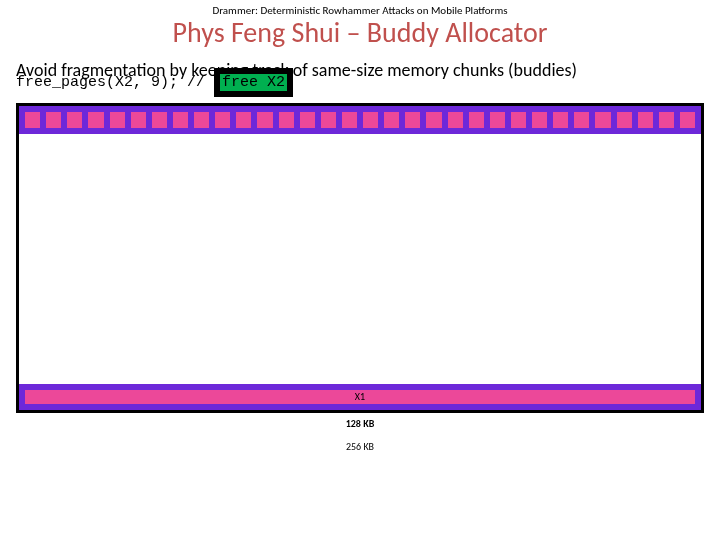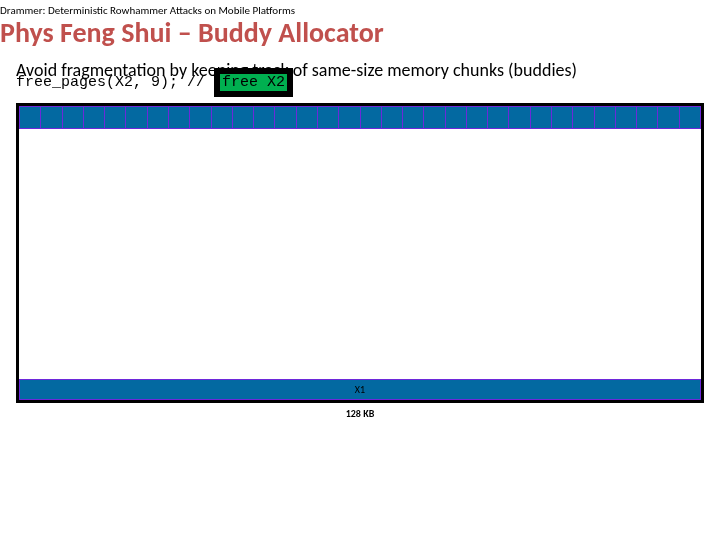--- a/index.html
+++ b/index.html
@@ -5,30 +5,31 @@
     * { box-sizing: border-box; margin: 0; padding: 0; }
     body {
       width: 720px;
       height: 540px;
       font-family: Calibri, Arial, sans-serif;
       background: #fff;
       position: relative;
       overflow: hidden;
     }
     .header {
+      text-align: center;
       padding: 4px 0 0 0;
     }
     .doc-title {
       font-size: 11px;
       color: #000;
     }
     .slide-title {
       font-size: 28px;
       color: #c0504d;
-      font-weight: 700;
+      font-weight: 400;
       margin-top: -2px;
     }
     .content {
       padding: 10px 16px 0 16px;
     }
     .desc {
       font-size: 18px;
       color: #000;
       line-height: 1.2;
     }
@@ -54,22 +55,22 @@
     }
     .diagram-inner {
       background: #fff;
     }
     .diagram table {
       border-collapse: collapse;
       width: 100%;
       table-layout: fixed;
     }
     .diagram td {
-      border: 1px solid #6d28d9;
-      background: #0369a1;
+      border: 6px solid #6d28d9;
+      background: #ec4899;
       font-size: 10px;
       text-align: center;
       height: 22px;
       color: #000;
       vertical-align: middle;
     }
     .diagram .label-1024 {
       font-size: 10px;
       text-align: center;
       margin: 4px 0 6px 0;
@@ -149,13 +150,14 @@
         <tbody>
             <tr>
           <td colspan="32">X1</td>
         </tr>
       </tbody>
         </table>
     </div>
   </div>
 
   <div class="below">128 KB</div>
+  <div class="below2">256 KB</div>
 </div>
 
 </body></html>

